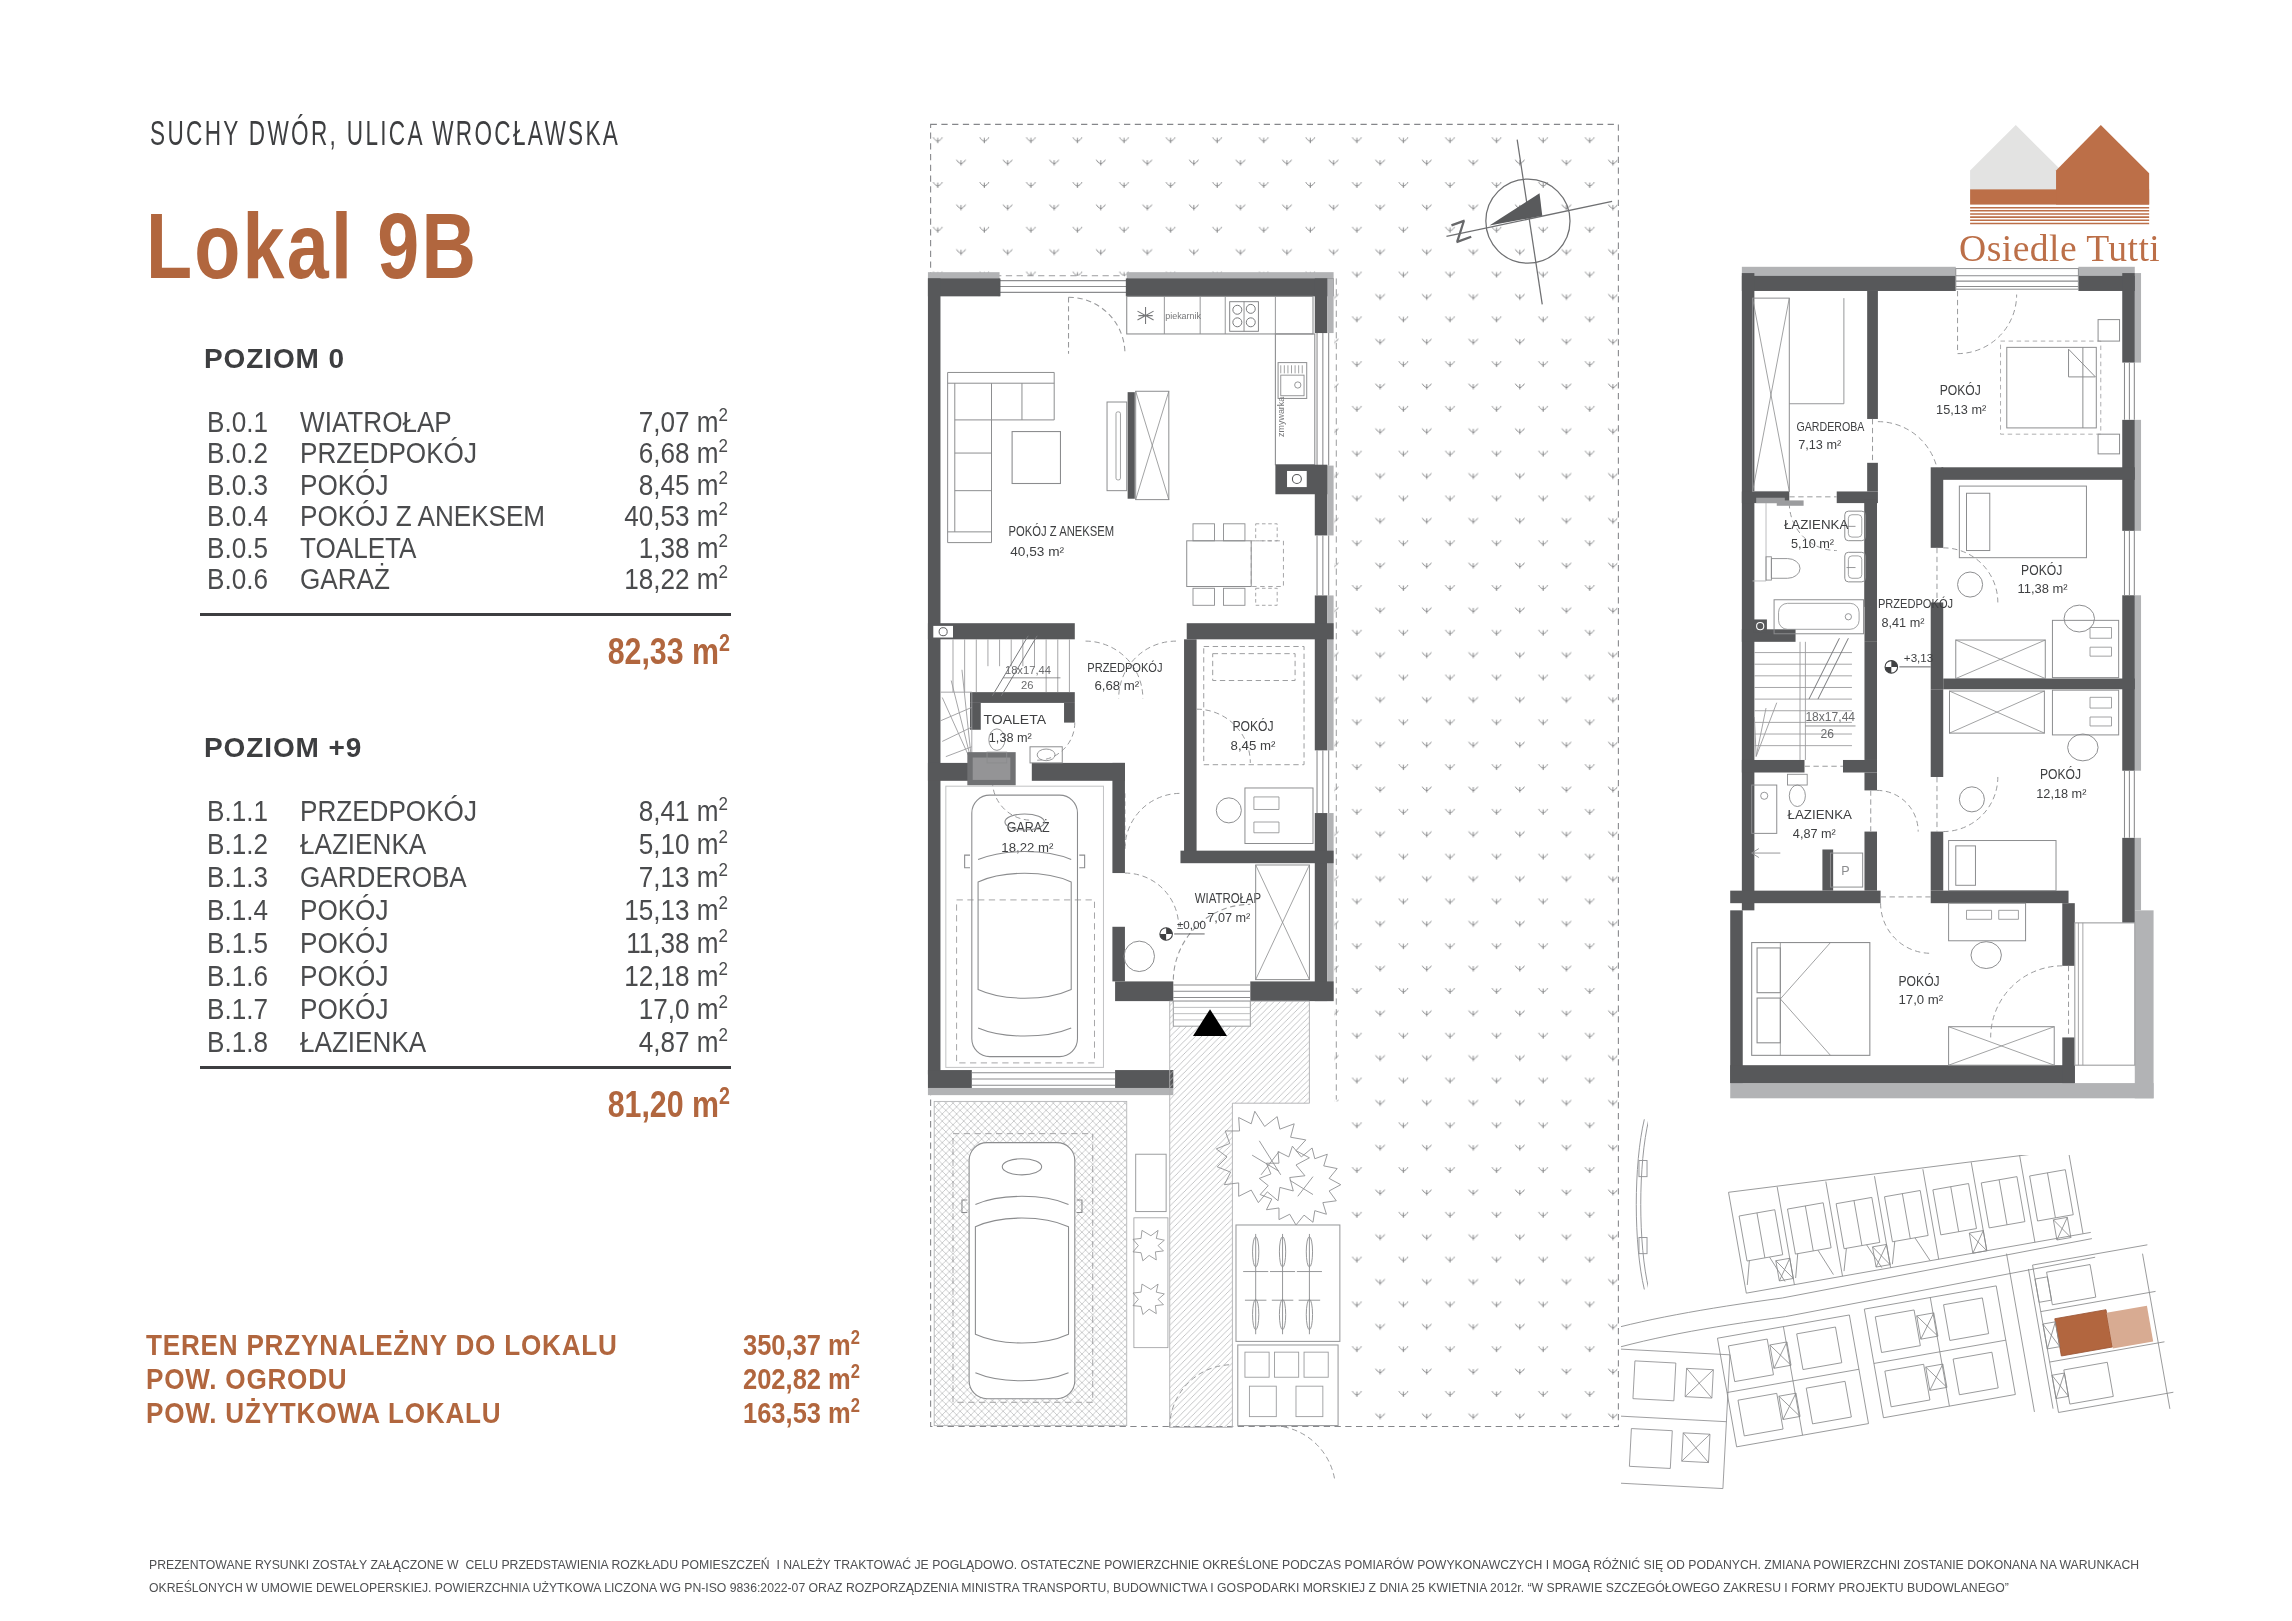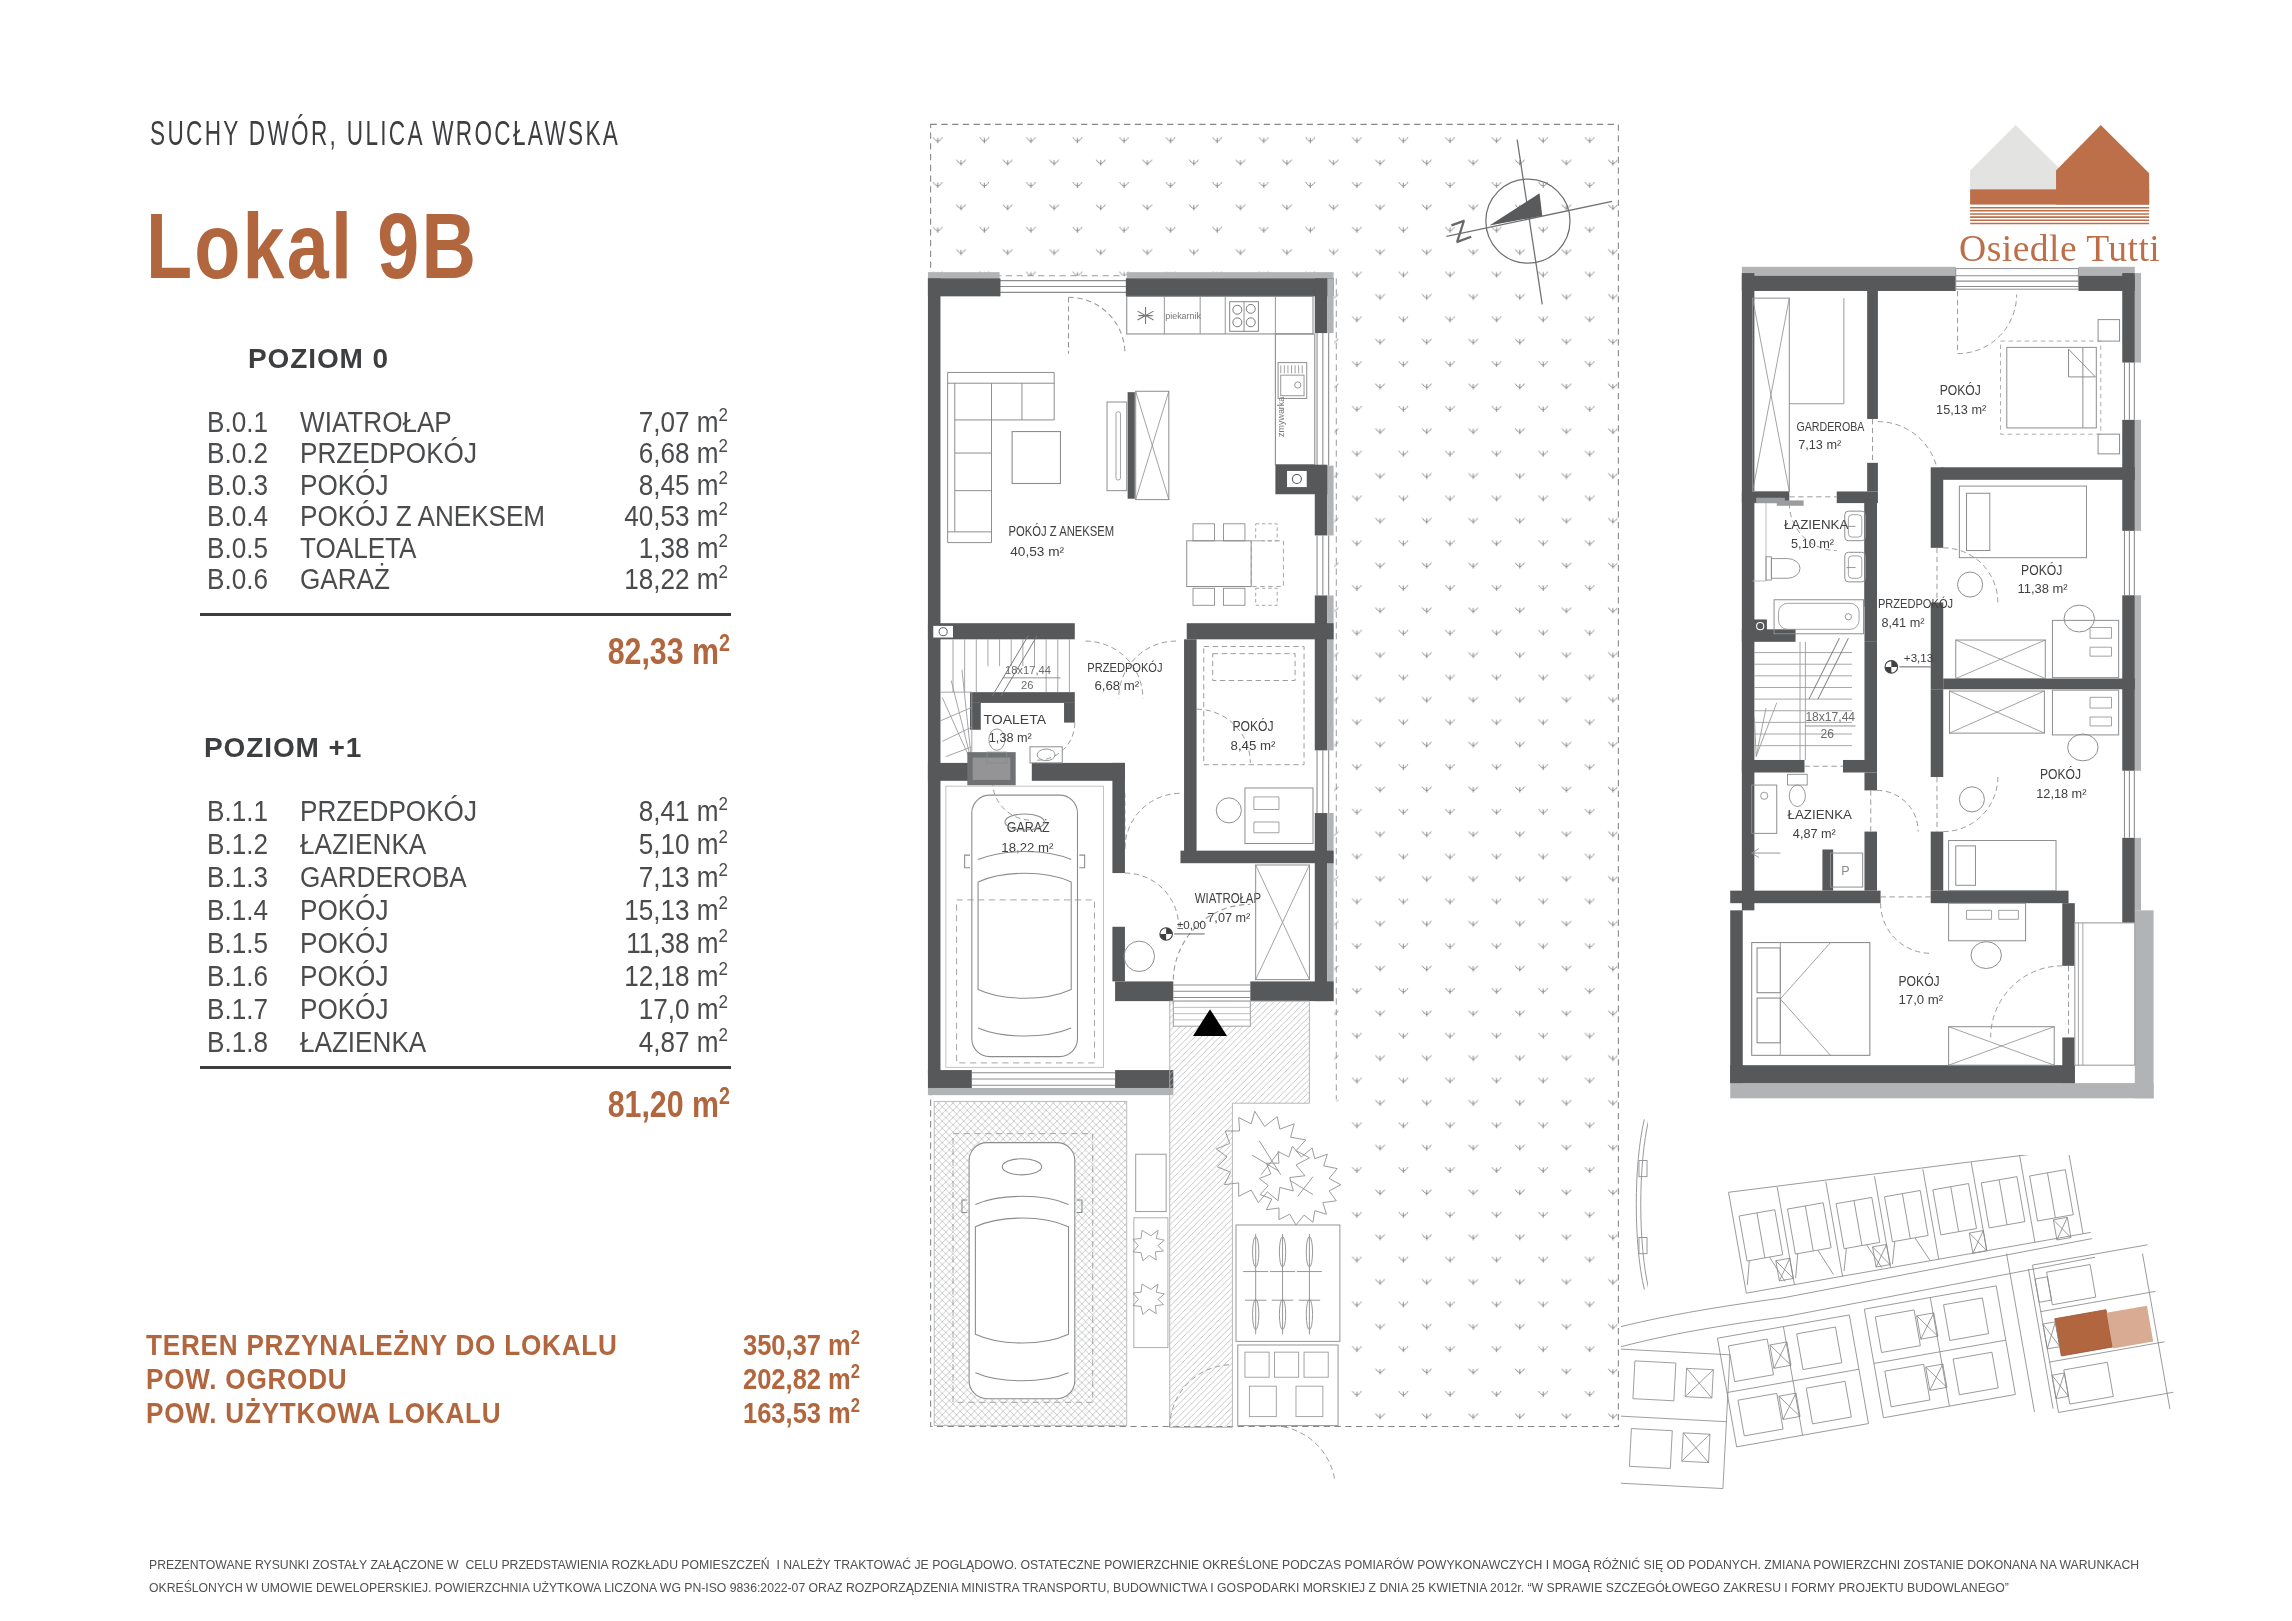--- a/index.html
+++ b/index.html
@@ -13,21 +13,21 @@
   sup{font-size:65%;vertical-align:super;line-height:0;}
   svg text{font-family:"Liberation Sans", sans-serif;}
 </style>
 </head>
 <body>
 
 <div class="abs g1" style="left:150px;top:113px;font-size:35px;letter-spacing:3.6px;transform:scaleX(0.645);transform-origin:0 0;white-space:nowrap;">SUCHY DWÓR, ULICA WROCŁAWSKA</div>
 
 <div class="abs ter" style="left:146px;top:194px;font-size:92px;font-weight:bold;letter-spacing:2.7px;transform:scaleX(0.82);transform-origin:0 0;white-space:nowrap;">Lokal 9B</div>
 
-<div class="abs g1" style="left:204px;top:343px;font-size:28px;font-weight:bold;letter-spacing:0.9px;margin-left:44px;">POZIOM 0</div>
+<div class="abs g1" style="left:204px;top:343px;font-size:28px;font-weight:bold;letter-spacing:0.9px;">POZIOM 0</div>
 
 <div id="t0">
     <div class="row" style="left:207px;top:406px;">B.0.1</div>
     <div class="row" style="left:300px;top:406px;">WIATROŁAP</div>
     <div class="val" style="left:464px;top:406px;width:264px;">7,07 m<sup>2</sup></div>
     <div class="row" style="left:207px;top:437px;">B.0.2</div>
     <div class="row" style="left:300px;top:437px;">PRZEDPOKÓJ</div>
     <div class="val" style="left:464px;top:437px;width:264px;">6,68 m<sup>2</sup></div>
     <div class="row" style="left:207px;top:469px;">B.0.3</div>
     <div class="row" style="left:300px;top:469px;">POKÓJ</div>
@@ -40,21 +40,21 @@
     <div class="val" style="left:464px;top:532px;width:264px;">1,38 m<sup>2</sup></div>
     <div class="row" style="left:207px;top:563px;">B.0.6</div>
     <div class="row" style="left:300px;top:563px;">GARAŻ</div>
     <div class="val" style="left:464px;top:563px;width:264px;">18,22 m<sup>2</sup></div>
   </div>
 
 <div class="abs" style="left:200px;top:613px;width:531px;height:2.7px;background:#3d3e40;"></div>
 
 <div class="abs ter" style="left:376px;top:631px;width:354px;font-size:37px;font-weight:bold;text-align:right;transform:scaleX(0.82);transform-origin:100% 0;">82,33 m<sup>2</sup></div>
 
-<div class="abs g1" style="left:204px;top:732px;font-size:28px;font-weight:bold;letter-spacing:0.9px;">POZIOM +1</div>
+<div class="abs g1" style="left:204px;top:732px;font-size:28px;font-weight:bold;letter-spacing:0.9px;">POZIOM +9</div>
 
 <div id="t1">
     <div class="row" style="left:207px;top:795px;">B.1.1</div>
     <div class="row" style="left:300px;top:795px;">PRZEDPOKÓJ</div>
     <div class="val" style="left:464px;top:795px;width:264px;">8,41 m<sup>2</sup></div>
     <div class="row" style="left:207px;top:828px;">B.1.2</div>
     <div class="row" style="left:300px;top:828px;">ŁAZIENKA</div>
     <div class="val" style="left:464px;top:828px;width:264px;">5,10 m<sup>2</sup></div>
     <div class="row" style="left:207px;top:861px;">B.1.3</div>
     <div class="row" style="left:300px;top:861px;">GARDEROBA</div>

